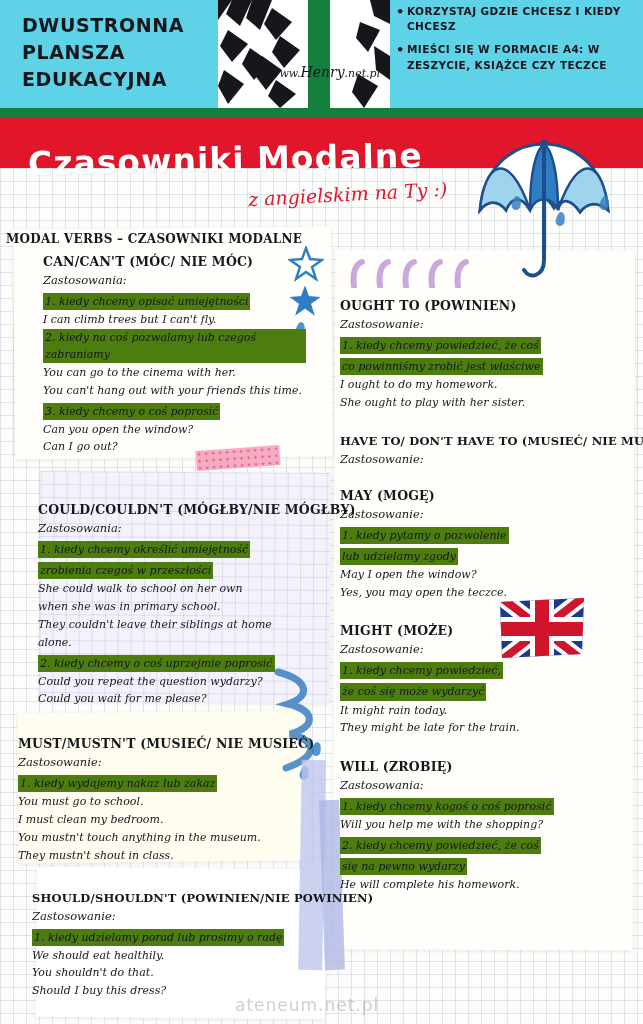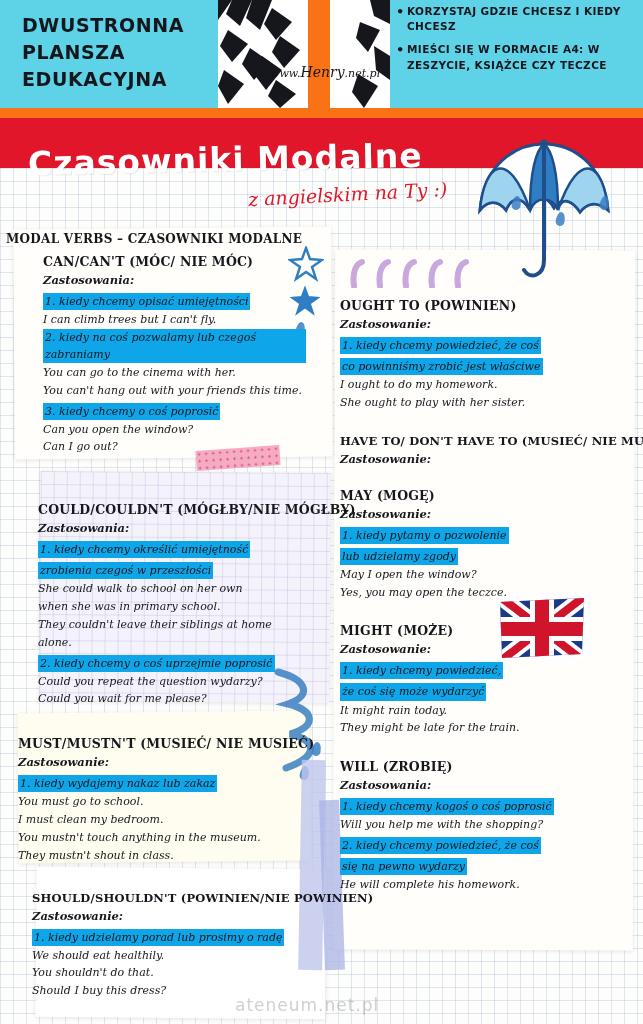--- a/index.html
+++ b/index.html
@@ -11,21 +11,21 @@
     background: #ffffff;
     font-family: "DejaVu Sans", sans-serif;
     overflow: hidden;
   }
 
   
   .top-header {
     position: absolute;
     left: 0; top: 0;
     width: 643px; height: 120px;
-    background: #f97316;
+    background: #15803d;
     overflow: hidden;
   }
   .top-cyan-left {
     position: absolute;
     left: 0; top: 0;
     width: 230px; height: 108px;
     background: #5ed3e8;
   }
   .top-cyan-right {
     position: absolute;
@@ -161,28 +161,28 @@
     font-weight: bold;
     color: #15171c;
     letter-spacing: 0.2px;
     margin-bottom: 4px;
     white-space: nowrap;
   }
   .sec-title.small { font-size: 11.5px; }
   .usage-label {
     font-family: "DejaVu Serif", serif;
     font-style: italic;
-    font-weight: bold;
+    font-weight: normal;
     font-size: 11.5px;
     color: #15171c;
     margin-bottom: 3px;
   }
   .hl {
     display: inline-block;
-    background: #0ea5e9;
+    background: #4d7c0f;
     font-family: "DejaVu Serif", serif;
     font-style: italic;
     font-size: 11px;
     color: #15171c;
     line-height: 1.55;
     padding: 0 2px;
     margin-bottom: 1px;
   }
   .ex {
     font-family: "DejaVu Serif", serif;

